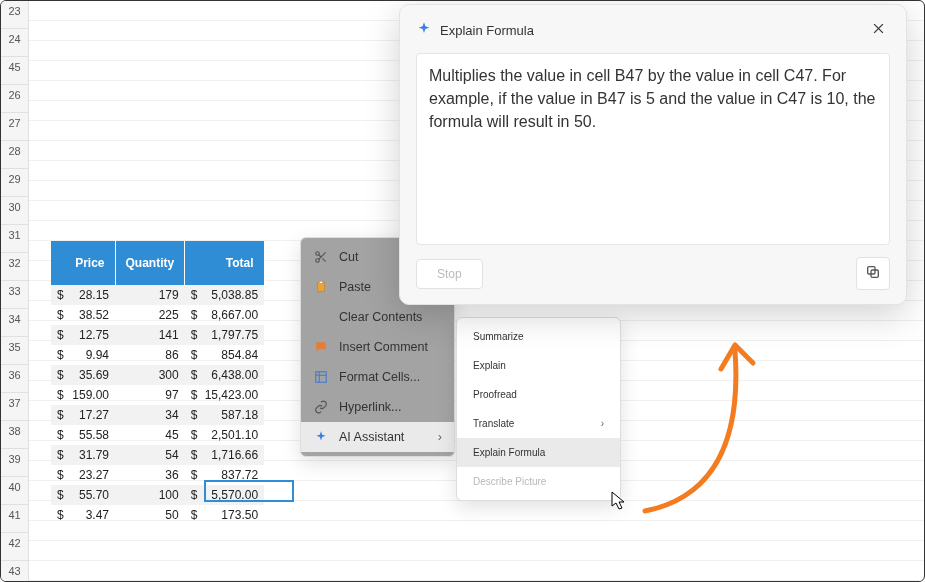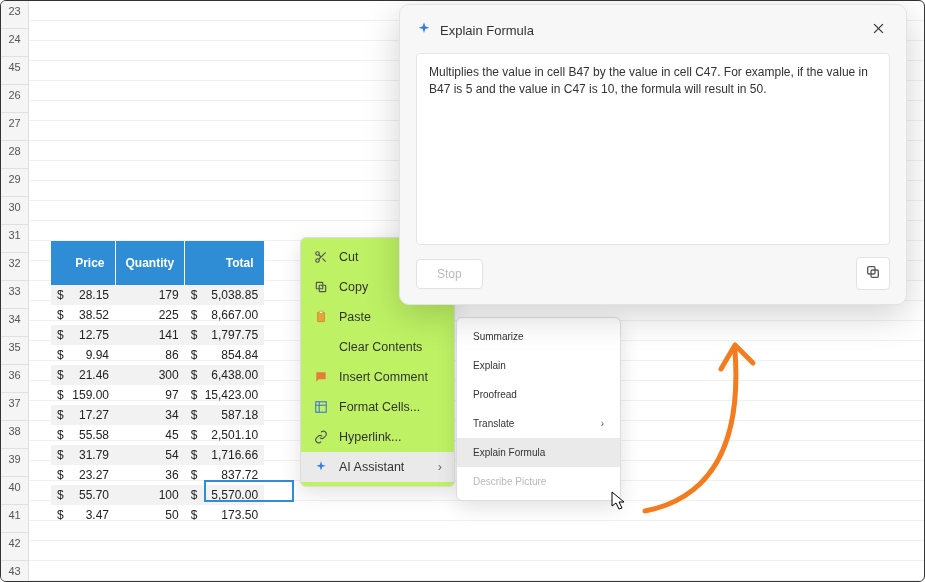--- a/index.html
+++ b/index.html
@@ -18,39 +18,39 @@
   .data-table th { background: #2f8dd6; color: #fff; font-weight: 600; padding: 15px 10px; text-align: right; height: 20px; border-right: 1px solid #fff; }
   .data-table td { padding: 0 6px; height: 20px; text-align: right; border: none; }
   .data-table tr.band td { background: #f2f2f2; }
   .data-table td.cur { width: 14px; text-align: left; padding-right: 0; }
   .data-table td.val { width: 50px; }
   .data-table td.qty { width: 55px; }
   .data-table td.tot { width: 62px; }
   .selected-cell { outline: 2px solid #2f8dd6; outline-offset: -1px; position: absolute; pointer-events: none; }
   
   
-  .ctx-menu { position: absolute; left: 299px; top: 236px; width: 155px; background: #bef264; border: 1px solid #ddd; border-radius: 6px; box-shadow: 0 6px 20px rgba(0,0,0,0.12); padding: 4px 0; }
+  .ctx-menu { position: absolute; left: 299px; top: 236px; width: 155px; background: #a3a3a3; border: 1px solid #ddd; border-radius: 6px; box-shadow: 0 6px 20px rgba(0,0,0,0.12); padding: 4px 0; }
   .ctx-item { display: flex; align-items: center; gap: 10px; padding: 7px 12px; font-size: 12.5px; color: #333; cursor: pointer; }
   .ctx-item.selected { background: #eaeaea; }
   .ctx-item .ico { width: 16px; height: 16px; display: inline-flex; align-items: center; justify-content: center; flex-shrink: 0; }
   .ctx-item .chev { margin-left: auto; color: #666; }
   
   
   .sub-menu { position: absolute; left: 455px; top: 316px; width: 165px; background: #fff; border: 1px solid #ddd; border-radius: 6px; box-shadow: 0 6px 20px rgba(0,0,0,0.12); padding: 4px 0; }
   .sub-item { display: flex; align-items: center; padding: 9px 16px; font-size: 10px; color: #333; cursor: pointer; }
   .sub-item.selected { background: #eaeaea; }
   .sub-item.disabled { color: #b8b8b8; cursor: default; }
   .sub-item .chev { margin-left: auto; color: #666; }
   
   
   .popup { position: absolute; left: 398px; top: 3px; width: 508px; background: #f7f7f7; border: 1px solid #e3e3e3; border-radius: 10px; box-shadow: 0 10px 36px rgba(0,0,0,0.18); padding: 12px 16px 14px; }
   .popup-head { display: flex; align-items: center; gap: 8px; padding-bottom: 10px; }
   .popup-head .title { font-size: 13px; font-weight: 400; color: #333; }
   .popup-head .close { margin-left: auto; cursor: pointer; padding: 4px; }
-  .popup-body { background: #fff; border: 1px solid #e5e5e5; border-radius: 4px; padding: 10px 12px; height: 192px; font-size: 12px; line-height: 1.45; color: #333; overflow: auto; }
+  .popup-body { background: #fff; border: 1px solid #e5e5e5; border-radius: 4px; padding: 10px 12px; height: 192px; font-size: 16px; line-height: 1.45; color: #333; overflow: auto; }
   .popup-foot { display: flex; align-items: center; margin-top: 12px; }
   .popup-foot .stop { background: #fff; border: 1px solid #e2e2e2; color: #bbb; border-radius: 4px; padding: 7px 20px; font-size: 12px; cursor: default; }
   .popup-foot .copy { margin-left: auto; background: #fff; border: 1px solid #e2e2e2; border-radius: 4px; padding: 6px 8px; cursor: pointer; }
   
   
   .arrow-anno { position: absolute; left: 624px; top: 330px; pointer-events: none; }
   
   
   .cursor { position: absolute; left: 610px; top: 490px; pointer-events: none; }
 </style>
@@ -153,21 +153,21 @@
       </tr>
       <tr>
         <td class="cur">$</td>
         <td class="val">9.94</td>
         <td class="qty">86</td>
         <td class="cur">$</td>
         <td class="tot">854.84</td>
       </tr>
       <tr class="band">
         <td class="cur">$</td>
-        <td class="val">21.46</td>
+        <td class="val">35.69</td>
         <td class="qty">300</td>
         <td class="cur">$</td>
         <td class="tot">6,438.00</td>
       </tr>
       <tr>
         <td class="cur">$</td>
         <td class="val">159.00</td>
         <td class="qty">97</td>
         <td class="cur">$</td>
         <td class="tot">15,423.00</td>
@@ -224,29 +224,20 @@
     <span class="ico">
       <svg width="14" height="14" viewBox="0 0 24 24" fill="none" stroke="#555" stroke-width="2">
           <circle cx="6" cy="6" r="3"></circle>
           <circle cx="6" cy="18" r="3"></circle>
           <line x1="20" y1="4" x2="8.12" y2="15.88"></line>
           <line x1="14.47" y1="14.48" x2="20" y2="20"></line>
           <line x1="8.12" y1="8.12" x2="12" y2="12"></line>
         </svg>
     </span>
     <span>Cut</span>
-  </div>
-  <div class="ctx-item">
-    <span class="ico">
-      <svg width="14" height="14" viewBox="0 0 24 24" fill="none" stroke="#555" stroke-width="2">
-          <rect x="9" y="9" width="11" height="11" rx="1"></rect>
-          <rect x="4" y="4" width="11" height="11" rx="1"></rect>
-        </svg>
-    </span>
-    <span>Copy</span>
   </div>
   <div class="ctx-item">
     <span class="ico">
       <svg width="14" height="14" viewBox="0 0 24 24" fill="#e8a33d" stroke="#c07a1a" stroke-width="1">
           <rect x="6" y="4" width="12" height="16" rx="1"></rect>
           <rect x="9" y="2" width="6" height="4" rx="1" fill="#fff"></rect>
         </svg>
     </span>
     <span>Paste</span>
   </div>

